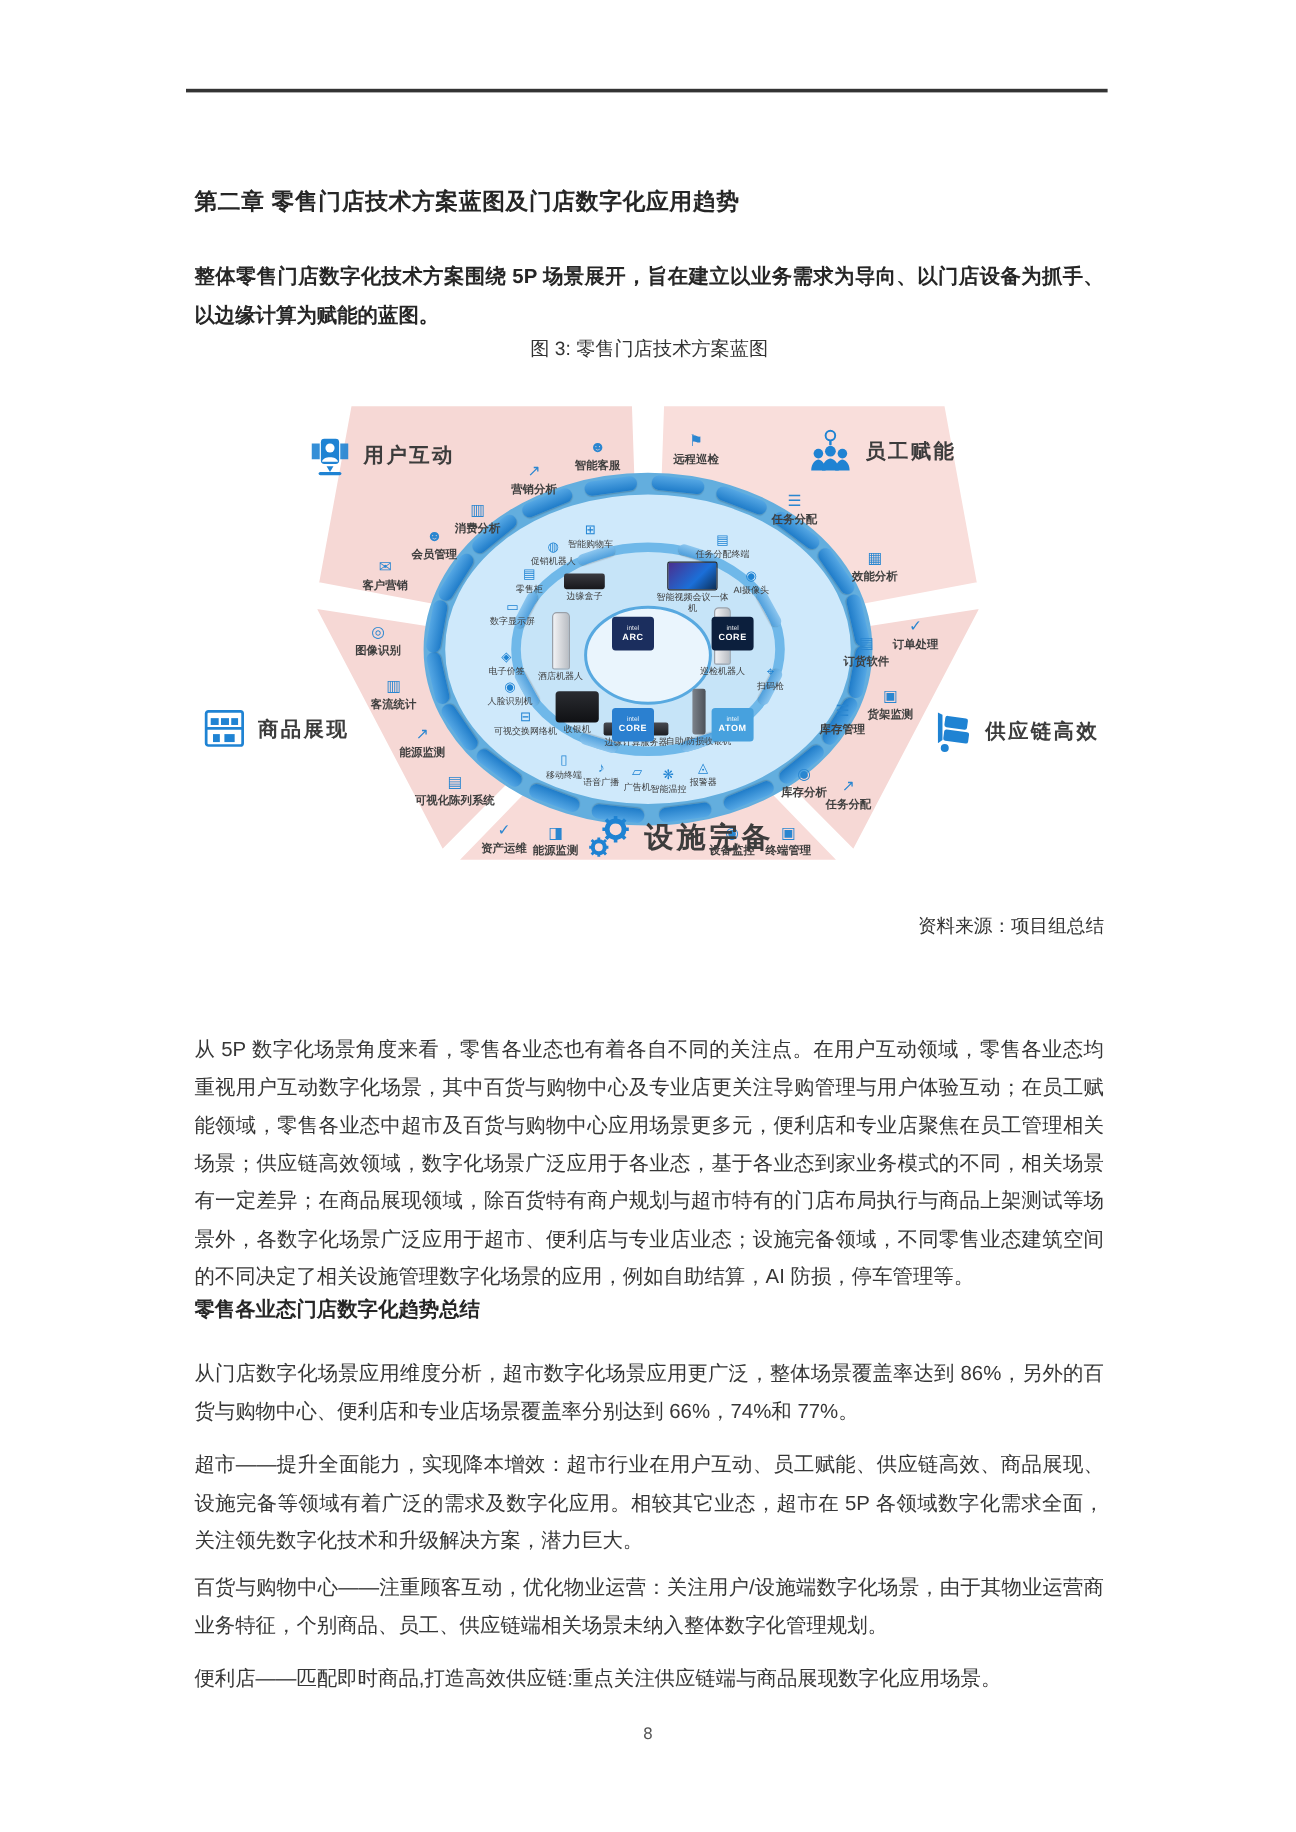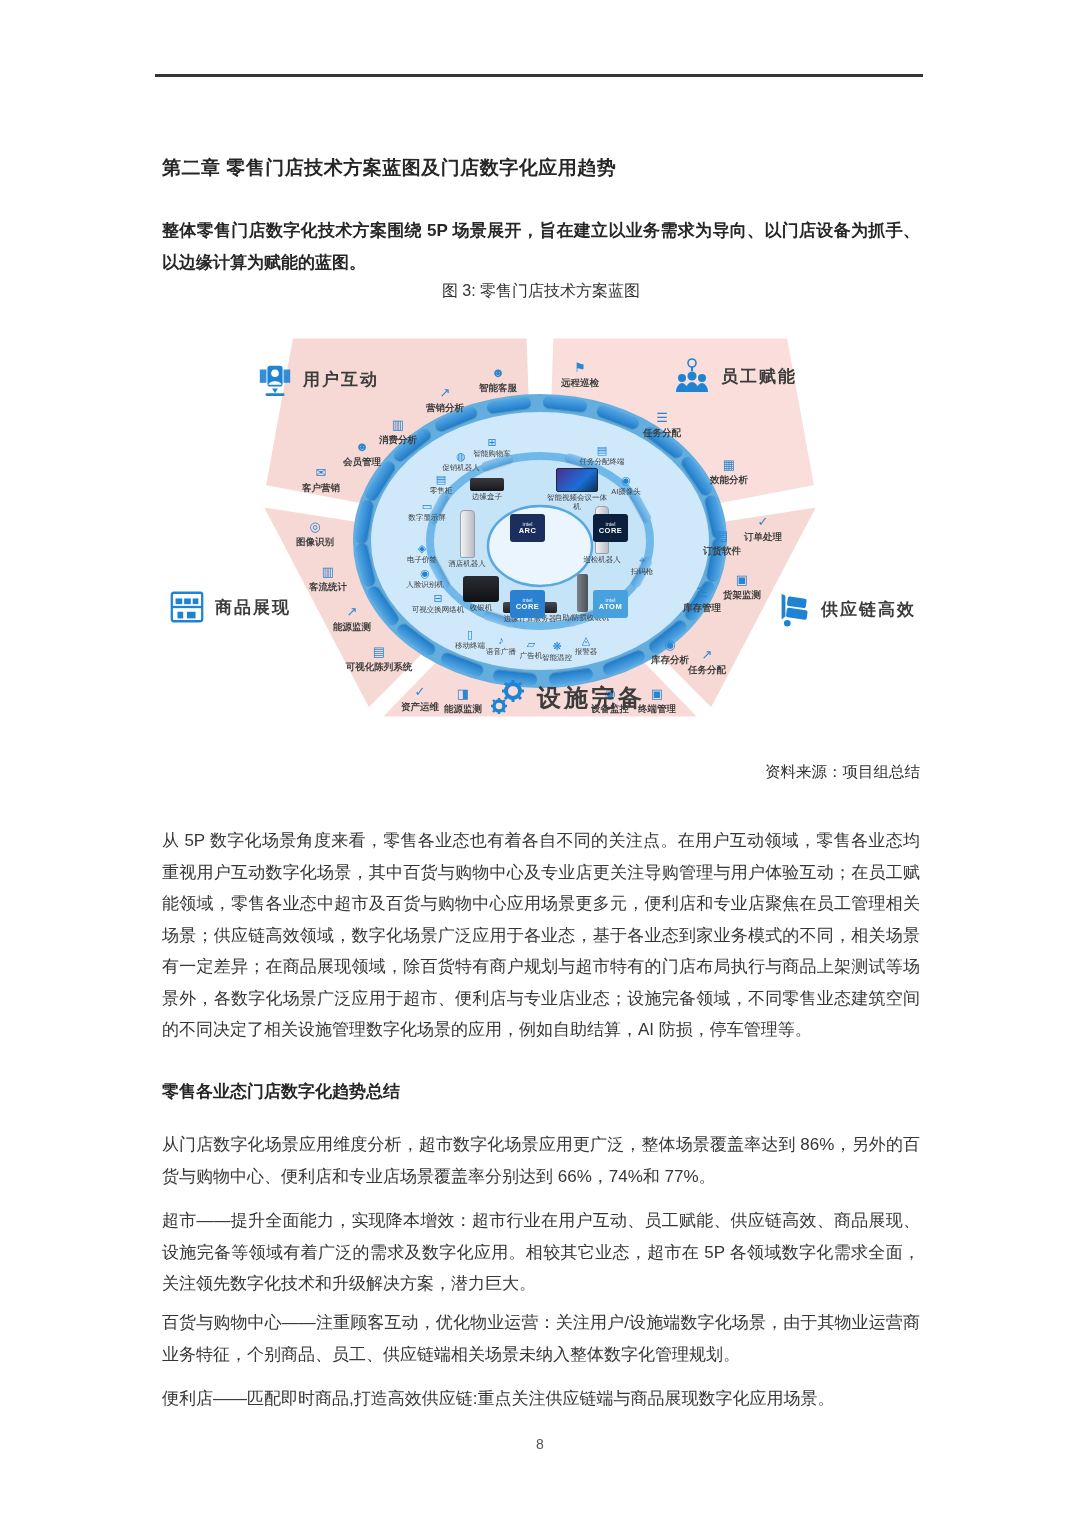--- a/index.html
+++ b/index.html
@@ -5,21 +5,21 @@
   html,body{margin:0;padding:0;}
   body{width:1080px;height:1527px;position:relative;background:#ffffff;
        font-family:"Liberation Sans","DejaVu Sans",sans-serif;color:#333;}
   .abs{position:absolute;}
   #top-rule{left:155px;top:74px;width:768px;height:3px;background:#343434;}
   #chapter-title{left:162px;top:142px;width:758px;font-size:19px;font-weight:700;color:#262626;letter-spacing:.5px;}
   #intro-para{left:162px;top:198px;width:758px;font-size:17px;font-weight:700;line-height:31.5px;color:#262626;text-align:justify;}
   #figure-caption{left:162px;top:281px;width:758px;text-align:center;font-size:16px;color:#333;}
   #figure-source{left:162px;top:762px;width:758px;text-align:right;font-size:15.5px;color:#333;}
   .body-para{left:162px;width:758px;font-size:17px;line-height:31.5px;text-align:justify;color:#363636;}
-  #para-1{top:808px;} #sub-heading{left:162px;top:1066px;width:758px;font-size:17px;font-weight:700;color:#262626;}
+  #para-1{top:842px;} #sub-heading{left:162px;top:1066px;width:758px;font-size:17px;font-weight:700;color:#262626;}
   #para-2{top:1112px;} #para-3{top:1188px;} #para-4{top:1290px;} #para-5{top:1366px;}
   #page-number{left:0;top:1436px;width:1080px;text-align:center;font-size:14px;color:#555;}
 
   
   #diagram{left:150px;top:328px;width:780px;height:418px;}
   #diagram svg.bg{position:absolute;left:0;top:0;}
   #pill-layer,#diagram-nodes{position:absolute;left:0;top:0;width:780px;height:418px;}
   .pill{position:absolute;width:44px;height:12px;border-radius:6px;
         background:linear-gradient(180deg,#55a7e4,#1f7cc9);box-shadow:0 1px 1px rgba(0,0,0,.18);}
   .pill-sm{width:32px;height:9px;border-radius:5px;background:linear-gradient(180deg,#8cc6ef,#4f9fdc);}

